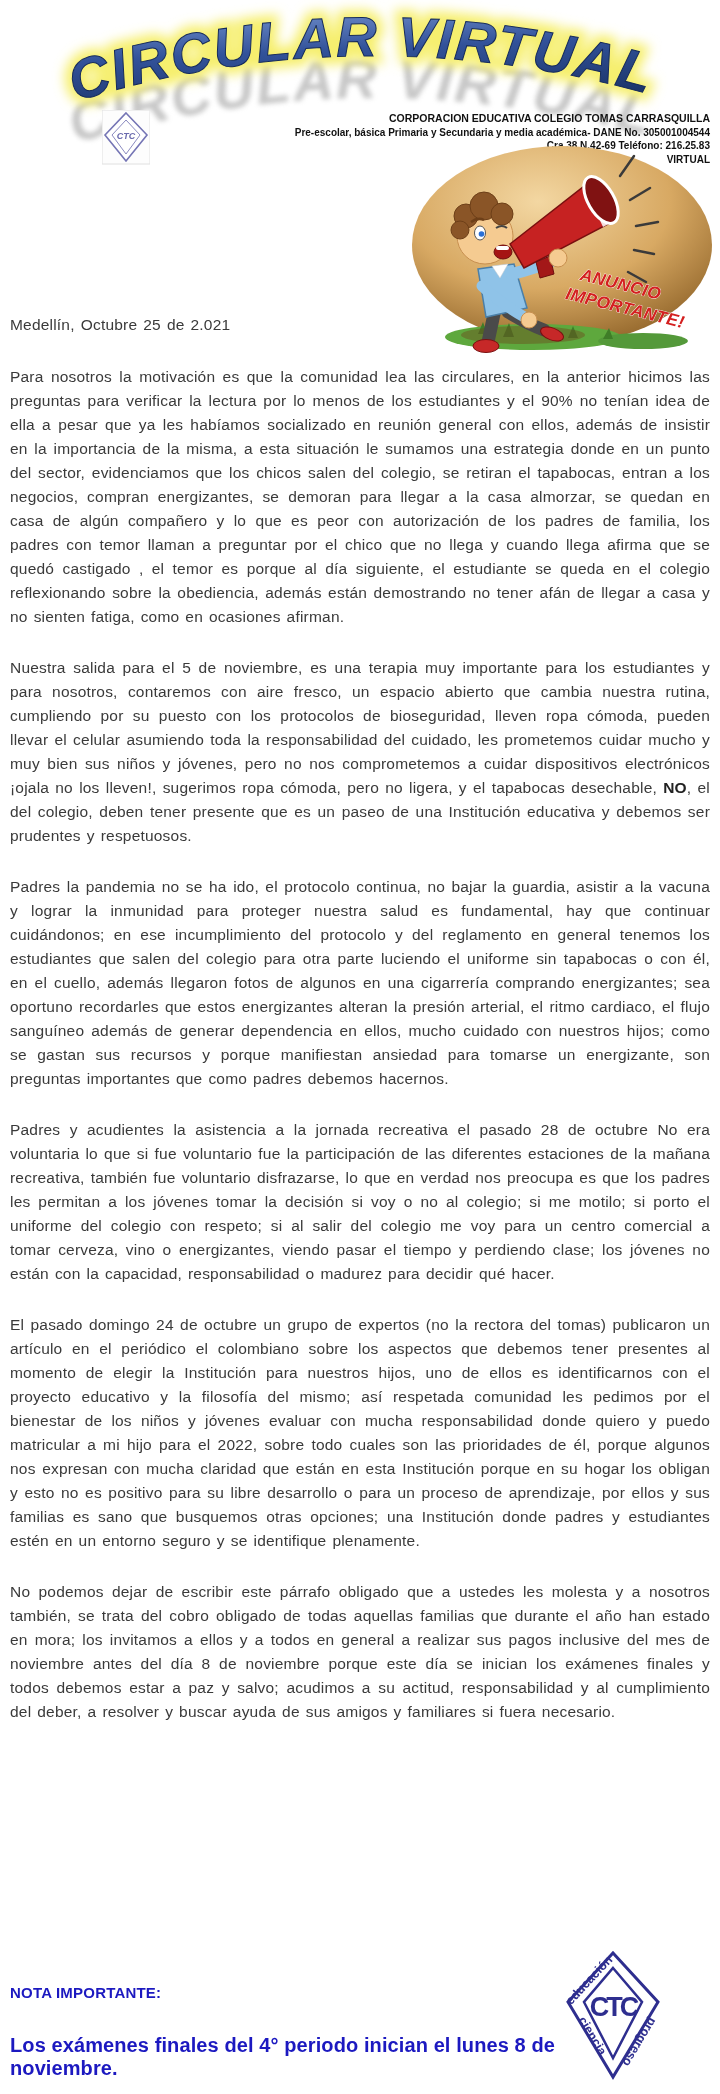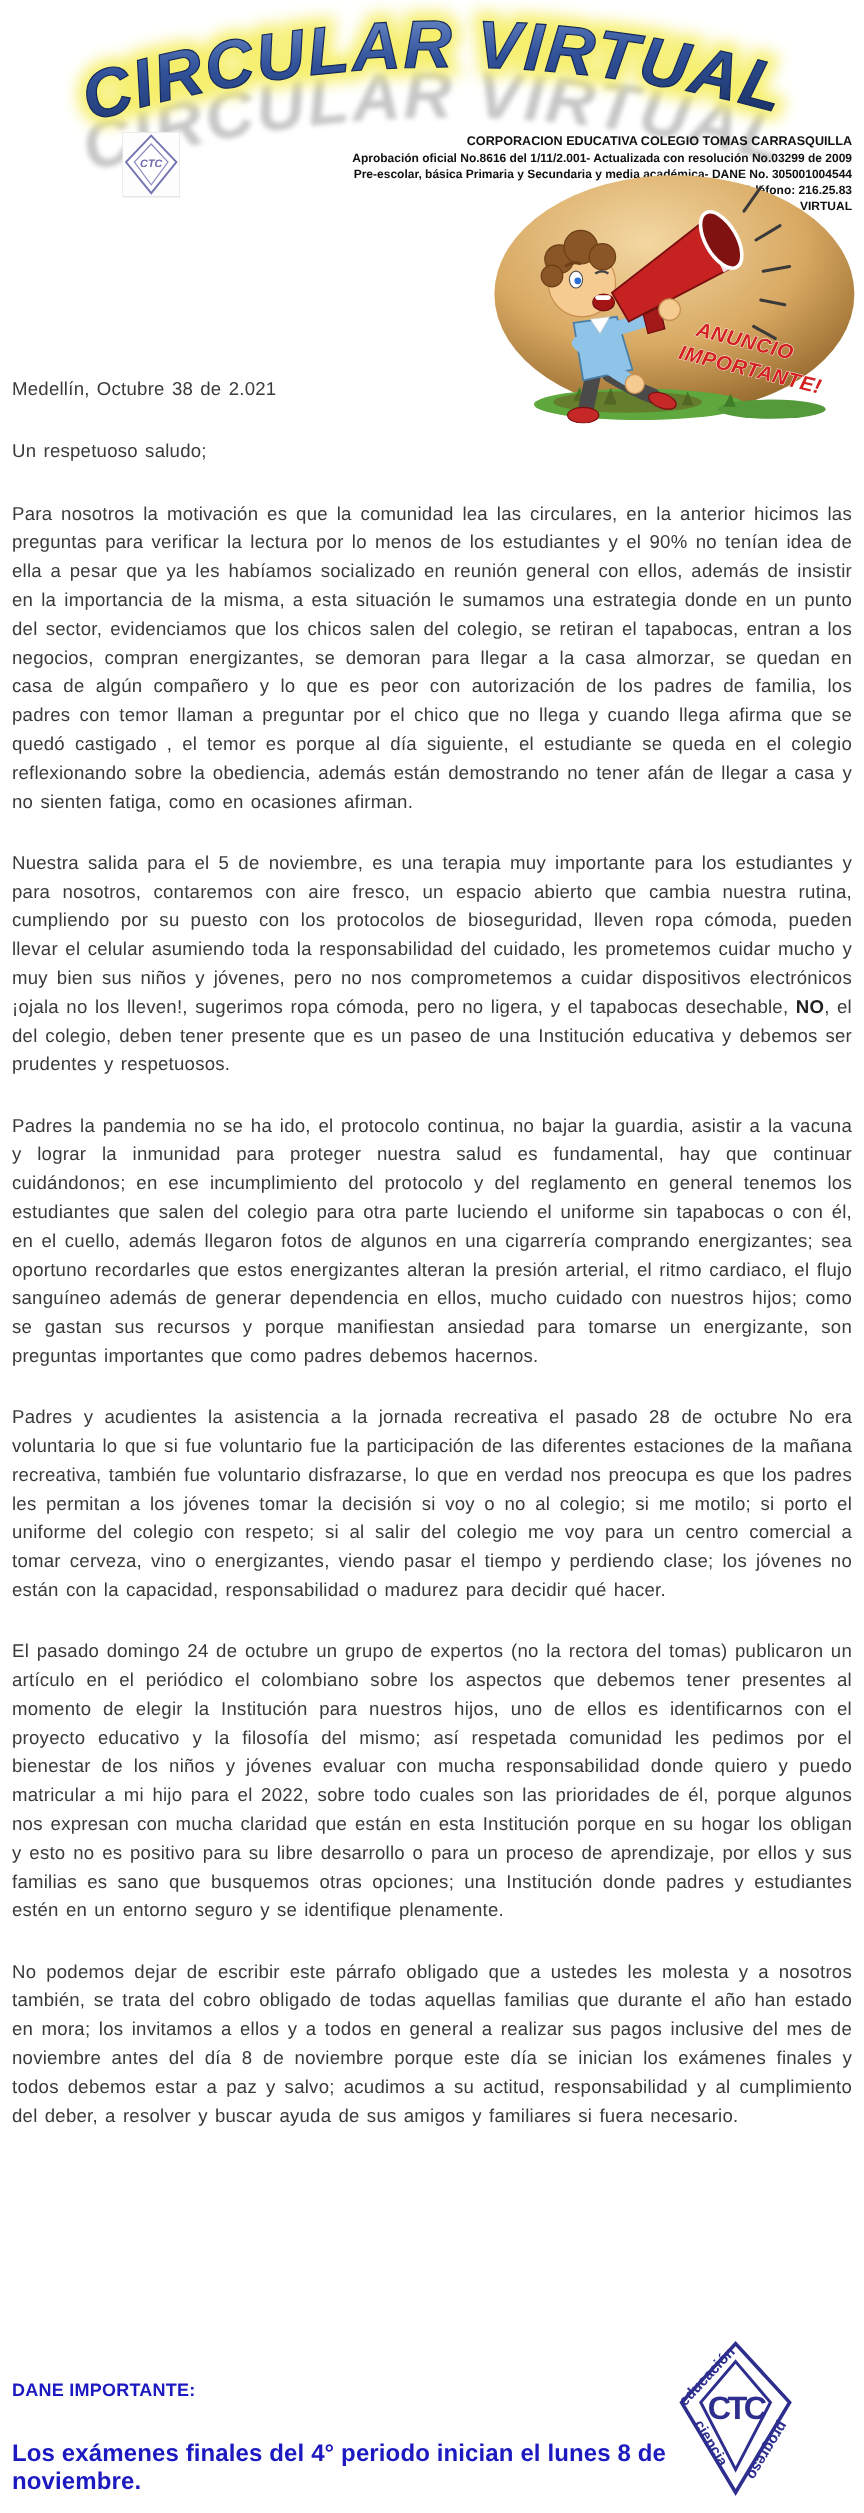--- a/index.html
+++ b/index.html
@@ -82,21 +82,20 @@
 
   <svg class="logo-small" viewBox="0 0 48 56" aria-hidden="true">
     <rect x="0" y="0" width="48" height="54" fill="#fdfdfd" stroke="#e0e0e0"></rect>
     <polygon points="24,3 45,25 24,51 3,25" fill="#ffffff" stroke="#7575b5" stroke-width="1.6"></polygon>
     <polygon points="24,10 38,25 24,44 10,25" fill="none" stroke="#8a8ac0" stroke-width="1"></polygon>
     <text x="24" y="29">CTC</text>
   </svg>
 
   <div class="school-header">
     <div class="l1">CORPORACION EDUCATIVA COLEGIO TOMAS CARRASQUILLA</div>
-    <div>Aprobación oficial No.8616 del 1/11/2.001- Actualizada con resolución No.03299 de 2009</div>
     <div>Pre-escolar, básica Primaria y Secundaria y media académica- DANE No. 305001004544</div>
     <div>Cra.38 N.42-69 Teléfono: 216.25.83</div>
     <div>VIRTUAL</div>
   </div>
 
   <svg class="illu" viewBox="0 0 310 215" aria-hidden="true">
     <defs>
       <radialGradient id="circG" cx="42%" cy="28%" r="80%">
         <stop offset="0" stop-color="#f3d7a2"></stop>
         <stop offset="0.55" stop-color="#d8a963"></stop>
@@ -162,31 +161,30 @@
       <path d="M220 134 L238 144"></path>
     </g>
 
     <g transform="rotate(14 212 158)">
       <text class="badge" x="210" y="152">ANUNCIO</text>
       <text class="badge" x="220" y="174">IMPORTANTE!</text>
     </g>
   </svg>
 
   <div class="body-text">
-    <div class="date">Medellín, Octubre 38 de  2.021</div>
-    <div class="salutation">Un respetuoso saludo;</div>
+    <div class="date">Medellín, Octubre 25 de  2.021</div>
     <p>Para nosotros la motivación es que la comunidad lea las circulares, en la anterior hicimos las preguntas para verificar la lectura por lo menos de los estudiantes y el 90% no tenían idea de ella a pesar que ya les habíamos socializado en reunión general con ellos, además de insistir en la importancia de la misma, a esta situación le sumamos una estrategia donde en un punto del sector,  evidenciamos que los chicos salen del colegio, se retiran el tapabocas, entran a los negocios, compran energizantes, se demoran para llegar a la casa almorzar, se quedan en casa de algún compañero y lo que es peor con autorización de los padres de familia, los padres con temor llaman a preguntar por el chico que no llega y cuando llega afirma que se quedó castigado , el temor es porque al día siguiente, el estudiante se queda en el colegio reflexionando sobre la obediencia, además están demostrando no tener afán de llegar a casa y no sienten fatiga, como en ocasiones afirman.</p>
     <p><span>Nuestra  salida para el 5 de noviembre,  es una terapia muy importante para los estudiantes y para nosotros, contaremos con aire fresco,  un  espacio abierto que cambia nuestra rutina, cumpliendo por su puesto con los protocolos de bioseguridad, lleven ropa cómoda, pueden llevar el celular asumiendo toda la responsabilidad del cuidado, les prometemos cuidar mucho y muy  bien sus niños y jóvenes, pero no nos comprometemos a cuidar dispositivos electrónicos  ¡ojala no los lleven!, sugerimos ropa cómoda, pero no ligera, y el tapabocas desechable, </span><strong>NO</strong><span>, el del colegio, deben tener presente que es un paseo de una Institución educativa y debemos ser prudentes y respetuosos.</span></p>
     <p>Padres la pandemia no se ha ido, el protocolo continua, no bajar la guardia, asistir a la vacuna y lograr la inmunidad para proteger nuestra salud es fundamental,  hay que continuar cuidándonos; en ese incumplimiento del protocolo y del reglamento en general tenemos los estudiantes que salen del colegio para otra parte luciendo el uniforme sin tapabocas o con él, en el cuello, además llegaron fotos de algunos en una cigarrería comprando energizantes; sea oportuno recordarles que estos energizantes alteran la presión arterial, el ritmo cardiaco, el flujo sanguíneo además de generar dependencia en ellos, mucho cuidado con nuestros hijos; como se gastan sus recursos y porque manifiestan ansiedad para tomarse un energizante, son preguntas importantes que como padres debemos hacernos.</p>
     <p>Padres y acudientes la asistencia a la jornada recreativa el pasado 28 de  octubre No era voluntaria lo que si fue voluntario fue la participación de las diferentes estaciones de la mañana recreativa, también fue voluntario disfrazarse, lo que en verdad nos preocupa es que los padres les permitan a los jóvenes tomar la decisión si voy o no al colegio; si me motilo; si porto el uniforme del colegio con respeto; si al salir del colegio me voy para un centro comercial a tomar cerveza, vino o energizantes, viendo pasar el tiempo y perdiendo clase; los jóvenes no están con la capacidad, responsabilidad o madurez para decidir qué hacer.</p>
     <p>El pasado domingo 24 de octubre un grupo de expertos (no la rectora del tomas) publicaron un artículo en el periódico el colombiano sobre los aspectos que debemos tener presentes al momento  de elegir la Institución para nuestros hijos, uno de ellos es identificarnos con el proyecto educativo y la filosofía del mismo; así respetada comunidad les pedimos por el bienestar de los niños y jóvenes evaluar con mucha responsabilidad donde quiero y puedo matricular a mi hijo para el 2022, sobre todo cuales son las prioridades de él, porque algunos nos expresan con mucha claridad que están en esta Institución porque en su hogar los obligan y esto no es positivo para su libre desarrollo o para un proceso de aprendizaje, por ellos y sus familias es sano que busquemos otras opciones; una Institución donde padres y estudiantes estén en un entorno seguro y se identifique  plenamente.</p>
     <p>No podemos dejar de escribir este párrafo obligado que a ustedes les molesta y a nosotros también, se trata del cobro obligado de todas aquellas familias que durante el año han estado en mora; los invitamos a ellos y a todos en general a realizar sus pagos inclusive del mes de noviembre antes del día 8 de noviembre porque este día se inician los exámenes finales y todos debemos estar a paz y salvo; acudimos a su actitud, responsabilidad y al cumplimiento del deber, a resolver y buscar ayuda de sus amigos y familiares si fuera necesario.</p>
   </div>
 
-  <div class="note-label">DANE IMPORTANTE:</div>
+  <div class="note-label">NOTA IMPORTANTE:</div>
   <div class="note-line">Los exámenes finales del 4° periodo inician el lunes 8 de noviembre.</div>
 
   <svg class="logo-big" viewBox="0 0 100 130" aria-hidden="true">
     <polygon points="50,3 95,52 50,127 5,52" fill="#ffffff" stroke="#2e2e8f" stroke-width="3"></polygon>
     <polygon points="50,18 79,52 50,108 21,52" fill="#ffffff" stroke="#2e2e8f" stroke-width="2.5"></polygon>
     <text class="logo-word" x="29" y="33" transform="rotate(-47 29 33)">educación</text>
     <text class="logo-word" x="26" y="88" transform="rotate(59 26 88)">ciencia</text>
     <text class="logo-word" x="73" y="90" transform="rotate(121 73 90)">progreso</text>
     <text class="logo-ctc" x="50" y="66">CTC</text>
   </svg>

